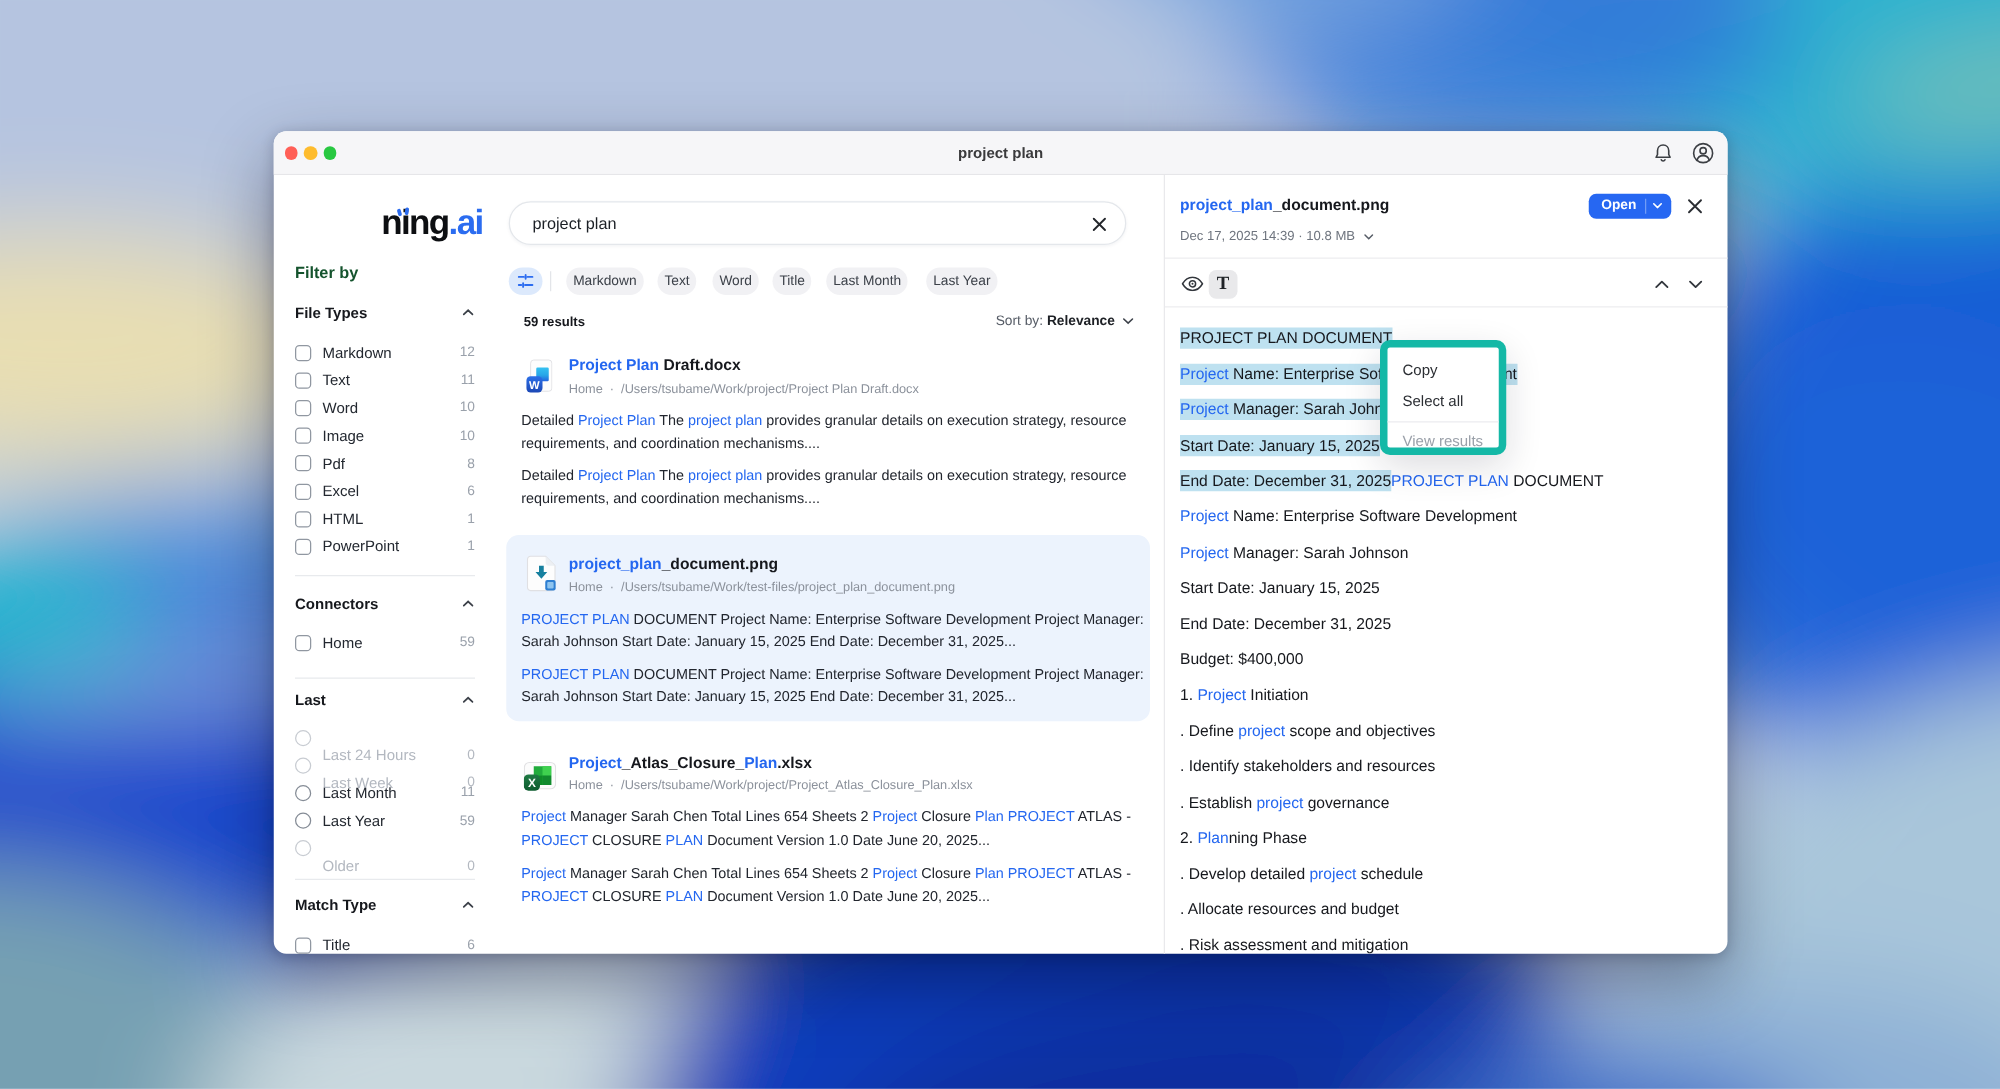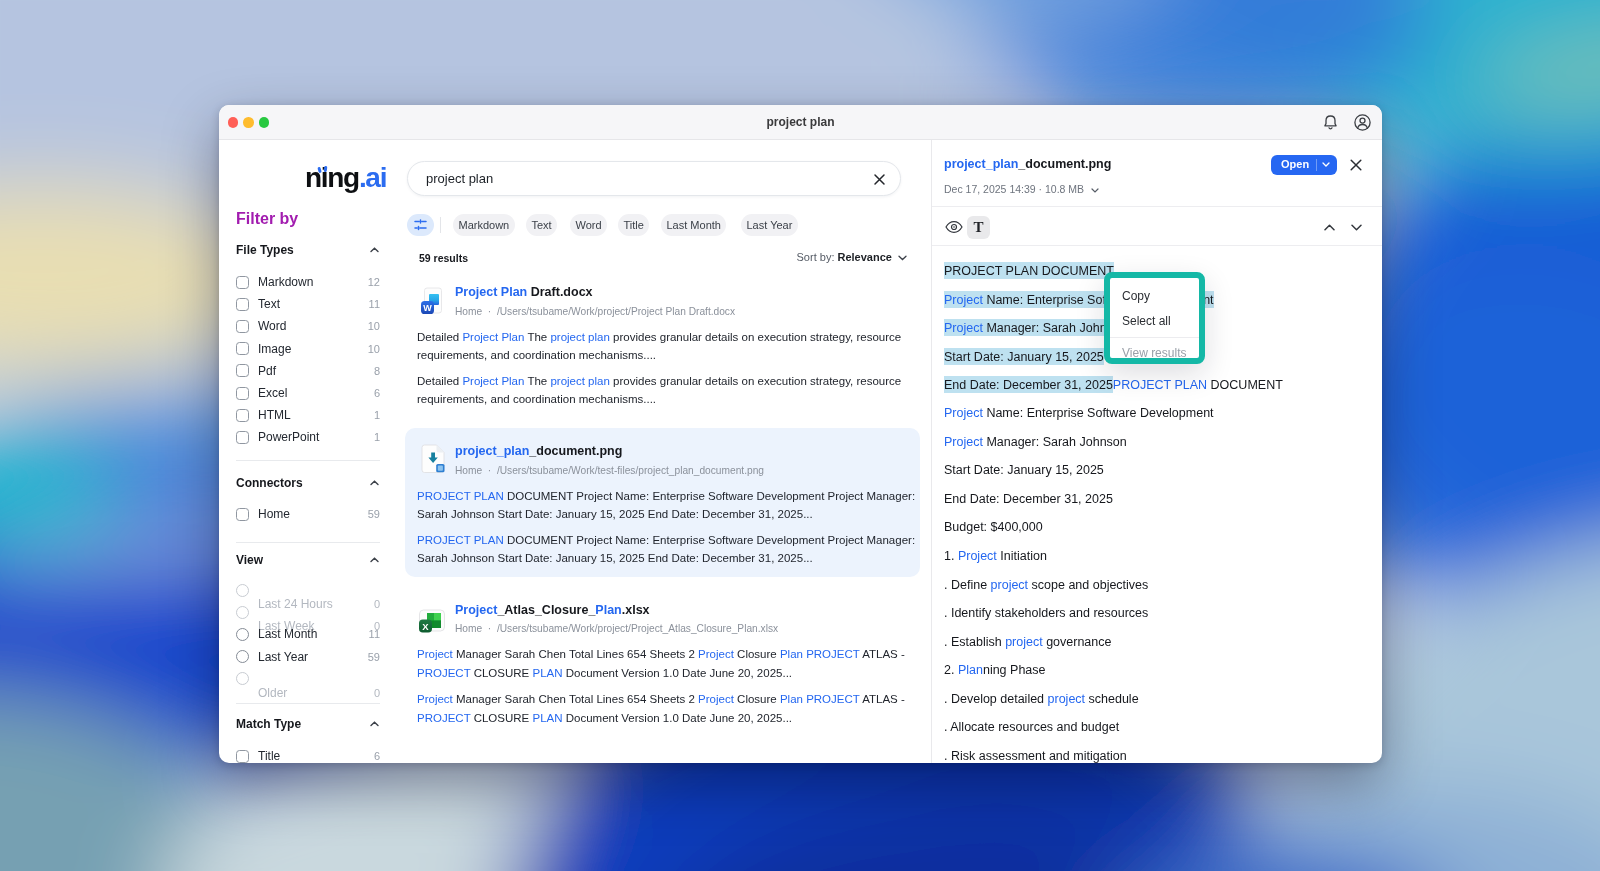--- a/index.html
+++ b/index.html
@@ -79,21 +79,21 @@
       <path d="M7 13.8 a1.6 1.6 0 0 0 3 0"></path>
     </svg>
     <svg class="abs" style="left:1134px;top:8px" width="19" height="19" viewBox="0 0 19 19" fill="none" stroke="#3c3f44" stroke-width="1.3" stroke-linecap="round">
       <circle cx="9.5" cy="9.5" r="7.6"></circle>
       <circle cx="9.5" cy="7.6" r="2.5"></circle>
       <path d="M4.6 15.3 C5.3 12.6 7.2 11.5 9.5 11.5 C11.8 11.5 13.7 12.6 14.4 15.3"></path>
     </svg>
   </div>
 
   <div id="sidebar">
-    <div class="abs" style="left:17px;top:105px;font-size:16px;font-weight:bold;color:#a21caf">Filter by</div>
+    <div class="abs" style="left:17px;top:105px;font-size:13px;font-weight:bold;color:#14532d">Filter by</div>
     <div class="abs sec" style="left:17px;top:138px">File Types</div>
     <svg class="abs" style="left:151px;top:142px" width="9" height="6" viewBox="0 0 9 6" fill="none" stroke="#3c4149" stroke-width="1.4" stroke-linecap="round">
         <path d="M1 4.5 L4.5 1.2 L8 4.5"></path>
       </svg>
     <div class="abs" id="ftypes" style="left:17px;top:166px;width:144px">
       <div class="row">
           <span class="cb"></span>
           <span class="lbl">Markdown</span>
           <span class="cnt">12</span>
         </div>
@@ -139,21 +139,21 @@
         <path d="M1 4.5 L4.5 1.2 L8 4.5"></path>
       </svg>
     <div class="abs" id="conn" style="left:17px;top:398px;width:144px">
       <div class="row">
           <span class="cb"></span>
           <span class="lbl">Home</span>
           <span class="cnt">59</span>
         </div>
     </div>
     <div class="hr" style="top:437px"></div>
-    <div class="abs sec" style="left:17px;top:448px">View</div>
+    <div class="abs sec" style="left:17px;top:448px">Last</div>
     <svg class="abs" style="left:151px;top:452px" width="9" height="6" viewBox="0 0 9 6" fill="none" stroke="#3c4149" stroke-width="1.4" stroke-linecap="round">
         <path d="M1 4.5 L4.5 1.2 L8 4.5"></path>
       </svg>
     <div class="abs" id="time" style="left:17px;top:474px;width:144px">
       <div class="row">
           <span class="rd dis"></span>
           <span class="lbl dis2">Last 24 Hours</span>
           <span class="cnt dis2">0</span>
         </div>
       <div class="row">

